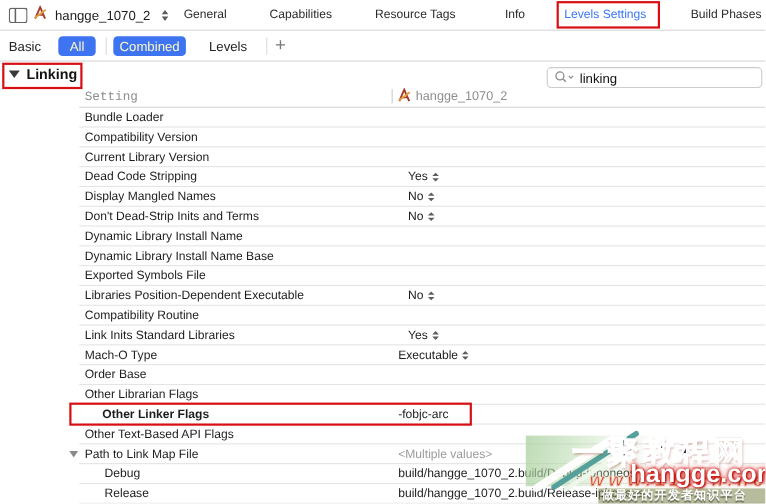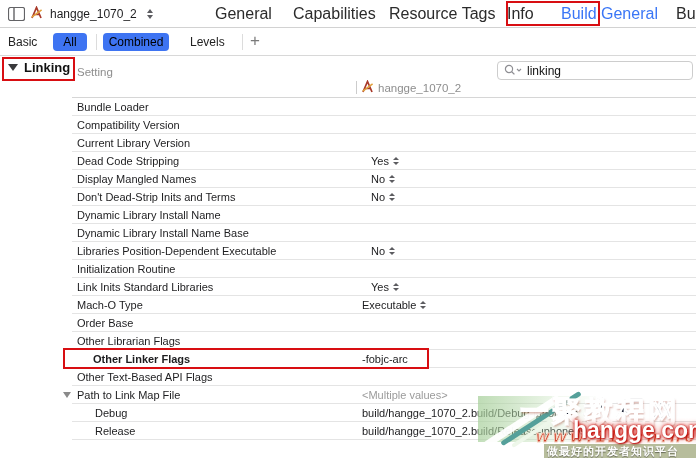--- a/index.html
+++ b/index.html
@@ -5,51 +5,51 @@
   * { margin:0; padding:0; box-sizing:border-box; }
   html,body { background:#fff; }
   body { font-family:"Liberation Sans","DejaVu Sans",sans-serif; color:#1d1d1f; }
   .app { position:relative; width:696px; height:458px; background:#fff; overflow:hidden; }
 
   
   .tabbar { position:absolute; left:0; top:0; width:696px; height:28px; background:#fff; border-bottom:1px solid #d2d2d2; }
   .nav-left { position:absolute; left:8px; top:0; height:27px; display:flex; align-items:center; gap:5px; }
   .panel-toggle { display:inline-flex; }
   .proj-name { font-size:12px; color:#1d1d1f; margin-left:2px; }
-  .tab { position:absolute; top:0; height:27px; line-height:27px; font-size:16px; color:#2b2b2b; cursor:default; white-space:nowrap;margin-left:48px; }
+  .tab { position:absolute; top:0; height:27px; line-height:27px; font-size:11px; color:#2b2b2b; cursor:default; white-space:nowrap; }
   .tab.active { color:#3a76f6; }
 
   
   .stepper { display:inline-flex; flex-direction:column; align-items:center; gap:2px; margin-left:5px; vertical-align:middle; }
   .stepper i { display:block; width:0; height:0; border-left:3.5px solid transparent; border-right:3.5px solid transparent; }
   .stepper .up { border-bottom:4px solid #5c5c60; }
   .stepper .dn { border-top:4px solid #5c5c60; }
 
   
   .filterbar { position:absolute; left:0; top:28px; width:696px; height:28px; background:#fff; border-bottom:1px solid #d8d8d8; }
   .scope { position:absolute; top:5px; height:18px; line-height:18px; font-size:12px; color:#222; text-align:center; }
-  .scope.pill { background:#3e74f2; color:#000000; border-radius:4px; }
+  .scope.pill { background:#3e74f2; color:#fef9c3; border-radius:4px; }
   .vsep { position:absolute; top:6px; width:1px; height:16px; background:#dcdcdc; }
   .plus { position:absolute; top:3px; font-size:17px; color:#7a7a7a; }
   .searchbox { position:absolute; left:497px; top:33px; width:196px; height:19px; border:1px solid #cdcdcd; border-radius:4px; background:#fff; display:flex; align-items:center; }
   .searchbox .stext { font-size:12px; color:#111; margin-left:4px; }
   .searchbox svg { margin-left:6px; flex:none; }
 
   
   .section-head { position:absolute; left:8px; top:60px; display:flex; align-items:center; gap:6px; }
   .tri-down { width:0; height:0; border-left:5px solid transparent; border-right:5px solid transparent; border-top:7px solid #3a3a3c; }
   .section-title { font-size:13px; font-weight:bold; color:#111; }
 
   
   .hlbox { position:absolute; border:2px solid #d80e12; pointer-events:none; z-index:6; }
   .hl-tab { left:506px; top:1px; width:94px; height:25px; }
   .hl-section { left:2px; top:57px; width:73px; height:24px; }
 
   
-  .thead-label { position:absolute; left:77px; top:66px; font-size:11.5px; color:#8e8e8e; }
+  .thead-label { position:absolute; left:77px; top:82px; font-size:11.5px; color:#8e8e8e;font-family:Liberation Mono, monospace; }
   .thead-col2 { position:absolute; left:356px; top:79px; height:17px; display:flex; align-items:center; gap:4px; font-size:11.5px; color:#8e8e8e; }
   .thead-div { width:1px; height:13px; background:#ccc; }
   .thead-line { position:absolute; left:72px; right:0; top:97px; height:1px; background:#d6d6d6; }
 
   .rows { position:absolute; left:0; top:98px; width:696px; }
   .row { position:relative; width:696px; height:18px; }
   .row-sep { position:absolute; left:72px; right:0; bottom:0; height:1px; background:#e4e4e4; }
   .rlabel { position:absolute; left:77px; top:3px; font-size:11px; color:#1d1d1f; white-space:nowrap; }
   .rlabel.indent { left:95px; }
   .rlabel.bold { font-weight:bold;margin-left:16px; }
@@ -106,21 +106,21 @@
       <span class="stepper">
           <i class="up"></i>
           <i class="dn"></i>
         </span>
     </div>
     <div id="tabs">
         <span class="tab" style="left: 167px;">General</span>
         <span class="tab" style="left: 245px;">Capabilities</span>
         <span class="tab" style="left: 341px;">Resource Tags</span>
         <span class="tab" style="left: 459px;">Info</span>
-        <span class="tab active" style="left: 513px;">Build General</span>
+        <span class="tab active" style="left: 513px;">Levels Settings</span>
         <span class="tab" style="left: 628px;">Build Phases</span>
       </div>
     <div class="hlbox hl-tab"></div>
   </div>
 
   <div class="filterbar">
     <div id="scopes">
         <span class="scope" style="left: 8px;">Basic</span>
         <span class="scope pill" style="left: 53px; width: 34px;">All</span>
         <span class="scope pill" style="left: 103px; width: 66px;">Combined</span>
@@ -207,32 +207,36 @@
       </div>
       <div class="row">
         <span class="rlabel">Dynamic Library Install Name</span>
         <div class="row-sep"></div>
       </div>
       <div class="row">
         <span class="rlabel">Dynamic Library Install Name Base</span>
         <div class="row-sep"></div>
       </div>
       <div class="row">
+        <span class="rlabel">Exported Symbols File</span>
+        <div class="row-sep"></div>
+      </div>
+      <div class="row">
         <span class="rlabel">Libraries Position-Dependent Executable</span>
         <span class="rvalue short">
           <span>No</span>
           <span class="stepper">
             <i class="up"></i>
             <i class="dn"></i>
           </span>
         </span>
         <div class="row-sep"></div>
       </div>
       <div class="row">
-        <span class="rlabel">Initialization Routine</span>
+        <span class="rlabel">Compatibility Routine</span>
         <div class="row-sep"></div>
       </div>
       <div class="row">
         <span class="rlabel">Link Inits Standard Libraries</span>
         <span class="rvalue short">
           <span>Yes</span>
           <span class="stepper">
             <i class="up"></i>
             <i class="dn"></i>
           </span>

